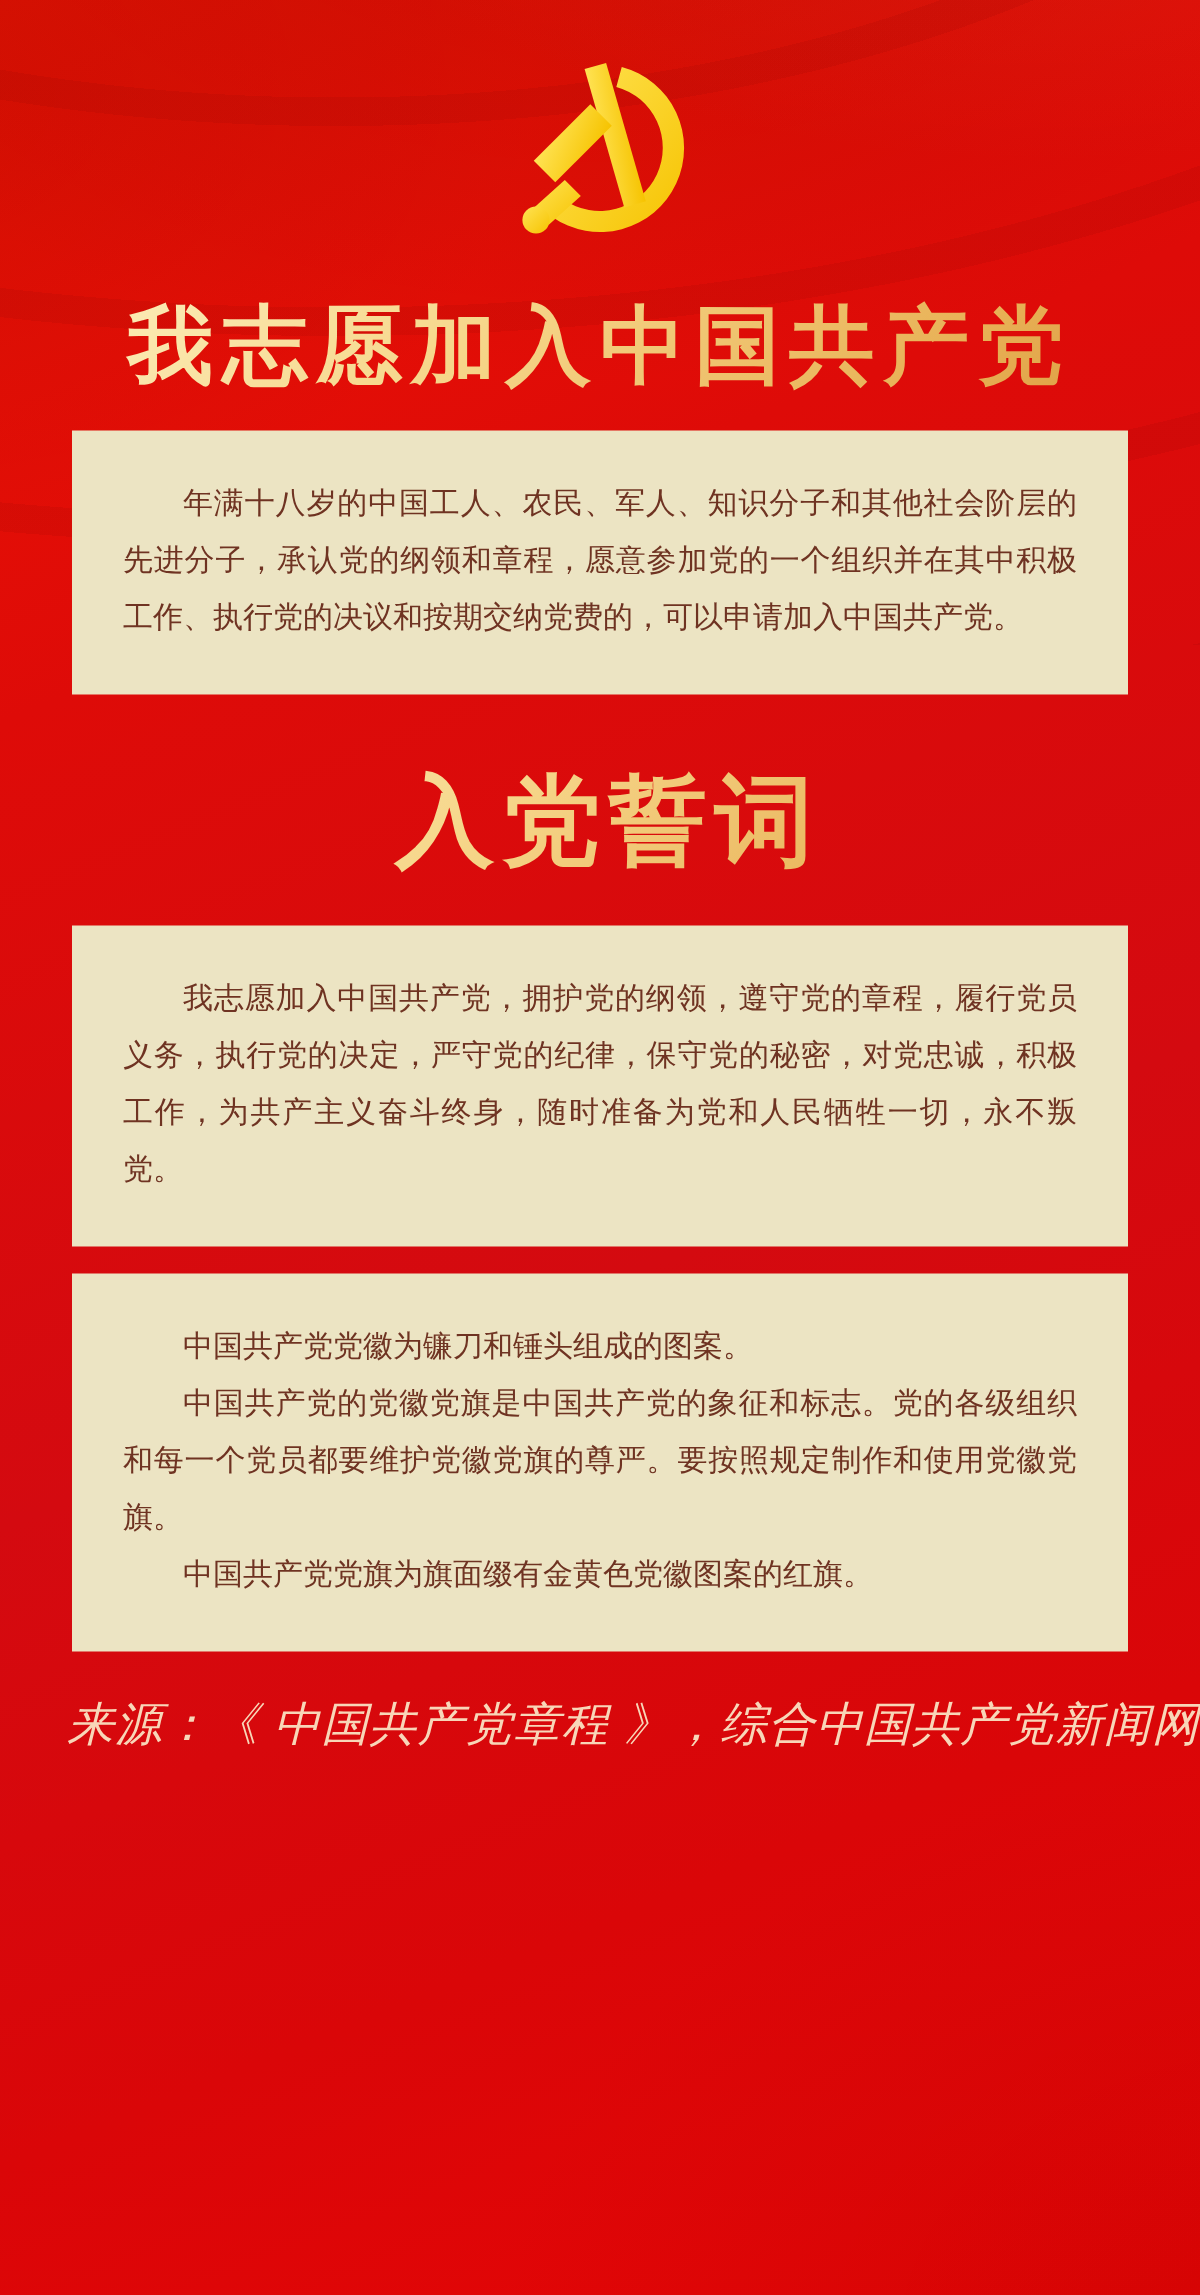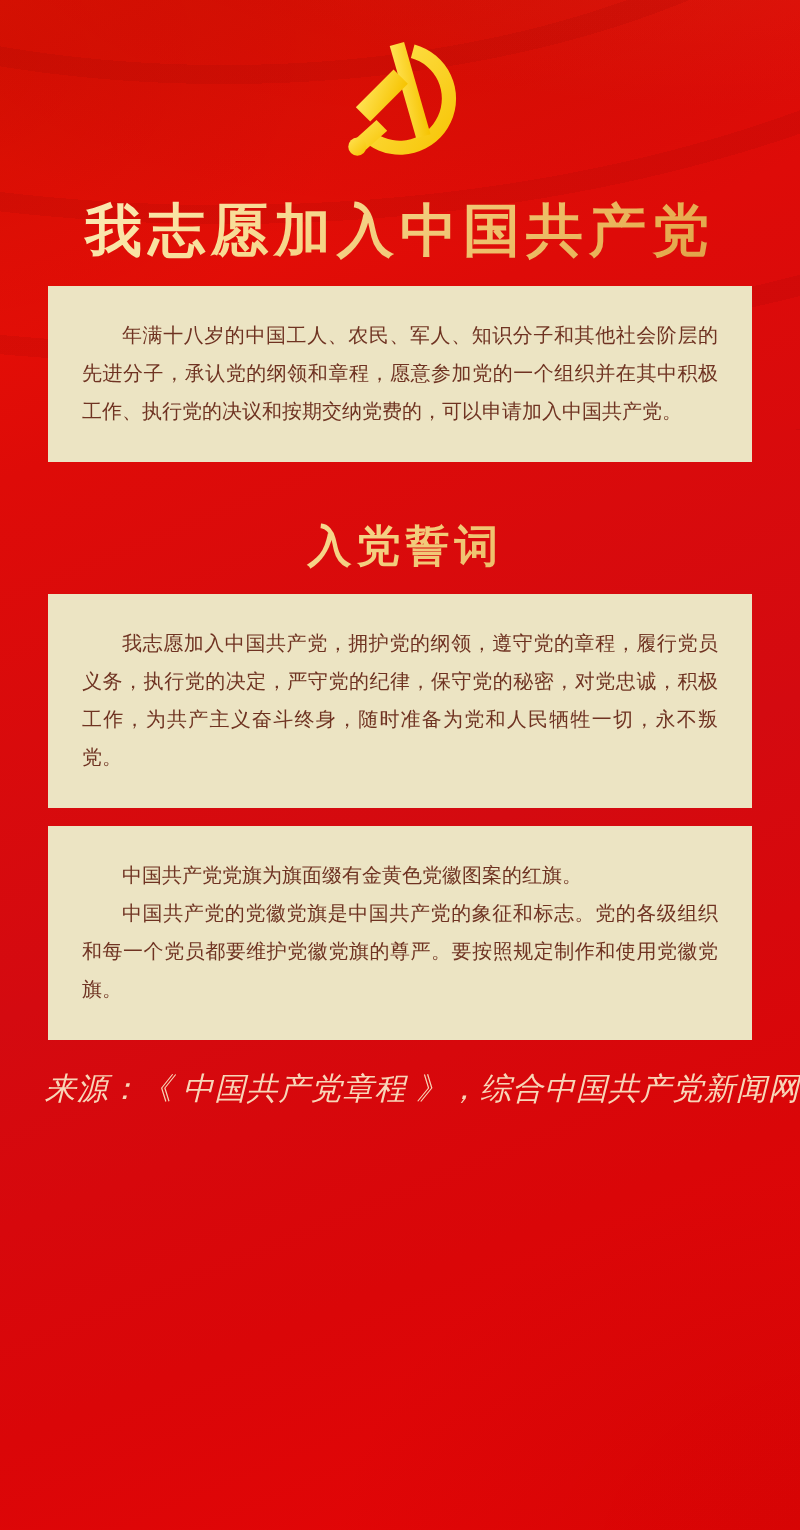--- a/index.html
+++ b/index.html
@@ -29,27 +29,27 @@
   .section-title{
     position:relative;margin:0;text-align:center;font-weight:800;
     line-height:72px;
     background:linear-gradient(135deg,#fdf1c2 0%,#f6d68a 40%,#e8b055 75%,#dé);
     background:linear-gradient(135deg,#fdf1c2 0%,#f6d68a 40%,#e8b055 78%,#d9973c 100%);
     -webkit-background-clip:text;background-clip:text;
     -webkit-text-fill-color:transparent;color:#f0c468;
     text-shadow:none;
   }
   .t1{margin-top:22px;font-size:57px;letter-spacing:6px;}
-  .t2{margin-top:48px;font-size:44px;letter-spacing:5px;margin-left:11px;}
+  .t2{margin-top:48px;font-size:66px;letter-spacing:5px;margin-left:11px;}
   .t3{margin-top:40px;font-size:60px;letter-spacing:5px;}
   .card{
     position:relative;width:704px;margin:20px auto 0;box-sizing:border-box;
     background:#ece4c3;padding:30px 34px 32px 34px;
   }
-  .card.c2,.card.c3{margin-top:12px;}
+  .card.c2,.card.c3{margin-top:34px;}
   .card.c3{margin-top:18px;}
   .card p{
     margin:0;font-size:20px;line-height:38px;color:#6f3322;
     text-indent:2em;text-align:justify;letter-spacing:0;
   }
   .source-line{
     position:relative;margin-top:28px;text-align:right;
     font-size:31px;letter-spacing:1px;color:#f8d6b8;font-style:italic;
   }
 </style>
@@ -84,19 +84,20 @@
   <div class="card c1">
     <p>年满十八岁的中国工人、农民、军人、知识分子和其他社会阶层的先进分子，承认党的纲领和章程，愿意参加党的一个组织并在其中积极工作、执行党的决议和按期交纳党费的，可以申请加入中国共产党。</p>
   </div>
 
   <h2 class="section-title t2">入党誓词</h2>
   <div class="card c2">
     <p>我志愿加入中国共产党，拥护党的纲领，遵守党的章程，履行党员义务，执行党的决定，严守党的纪律，保守党的秘密，对党忠诚，积极工作，为共产主义奋斗终身，随时准备为党和人民牺牲一切，永不叛党。</p>
   </div>
 
   <div class="card c3">
+    <p>中国共产党党徽为镰刀和锤头组成的图案。</p>
+    <p>中国共产党的党徽党旗是中国共产党的象征和标志。党的各级组织和每一个党员都要维护党徽党旗的尊严。要按照规定制作和使用党徽党旗。</p>
     <p>中国共产党党旗为旗面缀有金黄色党徽图案的红旗。</p>
-    <p>中国共产党的党徽党旗是中国共产党的象征和标志。党的各级组织和每一个党员都要维护党徽党旗的尊严。要按照规定制作和使用党徽党旗。</p>
   </div>
 
   <div class="source-line">来源：《 中国共产党章程 》，综合中国共产党新闻网</div>
 
 </div>
 
 </body></html>

